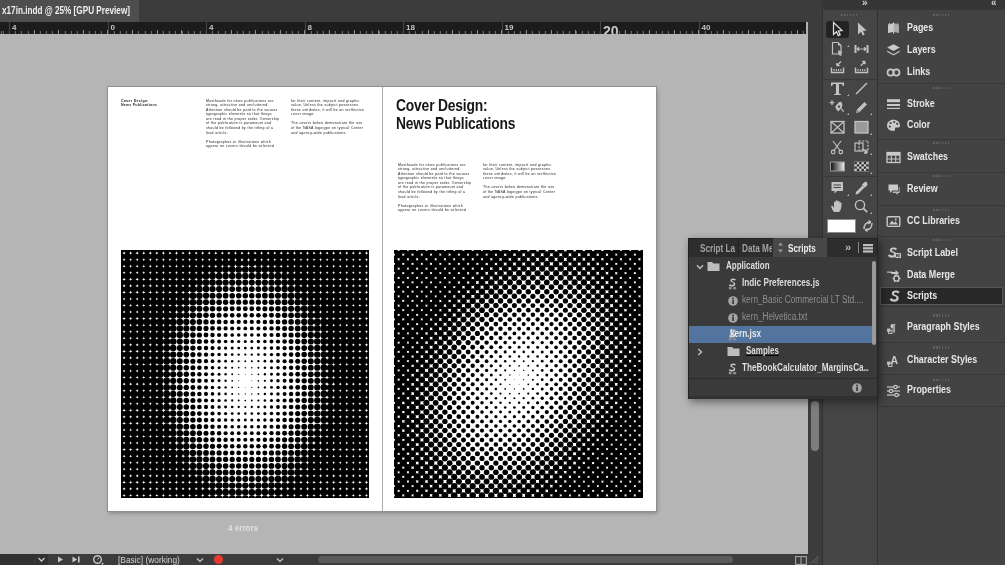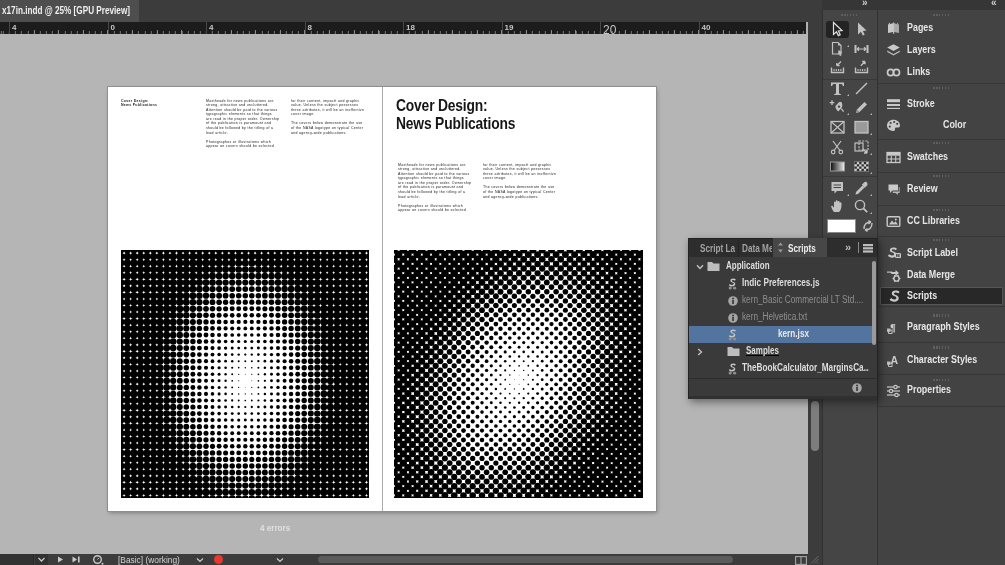--- a/index.html
+++ b/index.html
@@ -14,21 +14,21 @@
     <div style="position:absolute;left:110.5px;top:0.5px;font-size:8px;font-weight:700;color:#c6c6c6">0</div>
     <div style="position:absolute;left:206.0px;top:0;width:1px;height:12px;background:#474747"></div>
     <div style="position:absolute;left:209.0px;top:0.5px;font-size:8px;font-weight:700;color:#c6c6c6">4</div>
     <div style="position:absolute;left:304.5px;top:0;width:1px;height:12px;background:#474747"></div>
     <div style="position:absolute;left:307.5px;top:0.5px;font-size:8px;font-weight:700;color:#c6c6c6">8</div>
     <div style="position:absolute;left:403.0px;top:0;width:1px;height:12px;background:#474747"></div>
     <div style="position:absolute;left:406.0px;top:0.5px;font-size:8px;font-weight:700;color:#c6c6c6">18</div>
     <div style="position:absolute;left:501.5px;top:0;width:1px;height:12px;background:#474747"></div>
     <div style="position:absolute;left:504.5px;top:0.5px;font-size:8px;font-weight:700;color:#c6c6c6">19</div>
     <div style="position:absolute;left:600.0px;top:0;width:1px;height:12px;background:#474747"></div>
-    <div style="position:absolute;left:603.0px;top:0.5px;font-size:12px;font-weight:400;color:#c6c6c6">20</div>
+    <div style="position:absolute;left:603.0px;top:0.5px;font-size:14px;font-weight:700;color:#c6c6c6">20</div>
     <div style="position:absolute;left:698.5px;top:0;width:1px;height:12px;background:#474747"></div>
     <div style="position:absolute;left:701.5px;top:0.5px;font-size:8px;font-weight:700;color:#c6c6c6">40</div>
     <div style="position:absolute;left:806px;top:0;width:1.5px;height:12px;background:#b0b0b0"></div>
   </div>
 <div style="position:absolute;left:821.5px;top:0;width:183.5px;height:9.5px;background:#363636"></div>
 <div style="position:absolute;left:862px;top:-3.5px;font-size:10px;font-weight:700;color:#d0d0d0">»</div>
 <div style="position:absolute;left:991px;top:-3.5px;font-size:10px;font-weight:700;color:#d0d0d0">«</div>
 <div style="position:absolute;left:807.5px;top:22px;width:14px;height:543px;background:#3c3c3c"></div>
 <div style="position:absolute;left:810.5px;top:401px;width:8px;height:50px;background:#7d7d7d;border-radius:4px"></div>
 <div style="position:absolute;left:107.5px;top:87px;width:548.4px;height:424px;background:#fff;outline:1px solid #8f8f8f;box-shadow:1px 2px 4px rgba(0,0,0,0.3)"></div>
@@ -3125,21 +3125,21 @@
   </div>
 <div style="position:absolute;left:117.5px;top:554.5px;">
     <div style="font-size:9px;font-weight:400;color:#d2d2d2;white-space:nowrap;transform:scaleX(0.93);transform-origin:0 0">[Basic] (working)</div>
   </div>
 <div style="position:absolute;left:196px;top:556.5px;width:8px;height:6px">
     <svg width="8" height="6">
       <path d="M1 1.5 L4 4.5 L7 1.5" stroke="#c9c9c9" stroke-width="1.2" fill="none"></path>
     </svg>
   </div>
 <div style="position:absolute;left:214px;top:555px;width:9px;height:9px;border-radius:50%;background:#e8392e"></div>
-<div style="position:absolute;left:228px;top:523px;margin-left:32px;">
+<div style="position:absolute;left:228px;top:523px;">
     <div style="font-size:9px;font-weight:700;color:#e0e0e0;white-space:nowrap;transform:scaleX(0.9);transform-origin:0 0">4 errors</div>
   </div>
 <div style="position:absolute;left:276px;top:556.5px;width:8px;height:6px">
     <svg width="8" height="6">
       <path d="M1 1.5 L4 4.5 L7 1.5" stroke="#c9c9c9" stroke-width="1.2" fill="none"></path>
     </svg>
   </div>
 <div style="position:absolute;left:318px;top:555.8px;width:415px;height:7.4px;background:#5b5b5b;border-radius:3.7px"></div>
 <div style="position:absolute;left:794.5px;top:555.5px;width:12px;height:8.5px">
     <svg width="12" height="9" viewBox="0 0 12 9">
@@ -3448,21 +3448,21 @@
     <svg width="15" height="15" viewBox="0 0 15 15">
       <path d="M7.5 1.8 C3.5 1.8 1 4.5 1 7.6 C1 10.8 3.7 13 7.3 13 C8.6 13 9.2 12.3 9 11.3 C8.8 10.2 9.3 9.6 10.5 9.6 L12 9.6 C13.2 9.6 14 8.8 14 7.4 C14 4.2 11.2 1.8 7.5 1.8 Z" fill="#c9c9c9"></path>
       <g fill="#454545">
         <circle cx="4.6" cy="5" r="1.1"></circle>
         <circle cx="8.2" cy="4" r="1.1"></circle>
         <circle cx="11.2" cy="5.8" r="1.1"></circle>
         <circle cx="3.8" cy="8.6" r="1.1"></circle>
       </g>
     </svg>
   </div>
-<div style="position:absolute;left:907px;top:119.0px;margin-left:36px;">
+<div style="position:absolute;left:907px;top:119.0px;">
     <div style="font-size:10px;font-weight:700;color:#e6e6e6;white-space:nowrap;transform:scaleX(0.89);transform-origin:0 0">Color</div>
   </div>
 <div style="position:absolute;left:886px;top:150.2px;width:15px;height:15px">
     <svg width="15" height="15" viewBox="0 0 15 15">
       <rect x="1" y="2.5" width="13" height="10" fill="none" stroke="#c9c9c9" stroke-width="1.3"></rect>
       <rect x="1" y="2.5" width="13" height="3.2" fill="#c9c9c9"></rect>
       <path d="M5.3 5.7 V12.5 M9.7 5.7 V12.5 M1 9 H14" stroke="#c9c9c9" stroke-width="1.1" fill="none"></path>
     </svg>
   </div>
 <div style="position:absolute;left:907px;top:151.2px;">
@@ -3633,21 +3633,21 @@
 <div style="position:absolute;left:742px;top:311.0px;">
     <div style="font-size:10px;font-weight:400;color:#8f8f8f;white-space:nowrap;transform:scaleX(0.82);transform-origin:0 0">kern_Helvetica.txt</div>
   </div>
 <div style="position:absolute;left:727px;top:328.5px;width:11px;height:12px">
     <svg width="11" height="12" viewBox="0 0 11 12">
       <path d="M6.2 0.5 C4.4 0.5 3.4 1.4 3.4 2.6 C3.4 3.7 4.2 4.2 5.4 4.6 C6.4 4.9 6.7 5.2 6.7 5.8 C6.7 6.5 6 6.9 5 6.9 C4.1 6.9 3.4 6.6 2.9 6 L1.8 7.2 C2.6 8.1 3.7 8.6 5.1 8.6 C7 8.6 8.3 7.6 8.3 6.1 C8.3 4.9 7.5 4.3 6.2 3.9 C5.2 3.5 4.9 3.3 4.9 2.8 C4.9 2.3 5.4 2 6.2 2 C6.9 2 7.5 2.3 7.9 2.7 L8.9 1.6 C8.2 0.9 7.3 0.5 6.2 0.5 Z" fill="#c4c4c4"></path>
       <ellipse cx="3.2" cy="10" rx="1.6" ry="1.5" fill="#8f8f8f"></ellipse>
       <ellipse cx="7.6" cy="10.2" rx="1.6" ry="1.4" fill="#8f8f8f"></ellipse>
     </svg>
   </div>
-<div style="position:absolute;left:778px;top:328.0px;">
+<div style="position:absolute;left:730px;top:328.0px;">
     <div style="font-size:10px;font-weight:700;color:#e8e8e8;white-space:nowrap;transform:scaleX(0.82);transform-origin:0 0">kern.jsx</div>
   </div>
 <div style="position:absolute;left:697px;top:347.5px;width:6px;height:8px">
     <svg width="6" height="8" viewBox="0 0 6 8">
       <path d="M1.2 1 L4.5 4 L1.2 7" stroke="#c0c0c0" stroke-width="1.4" fill="none"></path>
     </svg>
   </div>
 <div style="position:absolute;left:727px;top:346.0px;width:13px;height:11px">
     <svg width="13" height="11" viewBox="0 0 13 11">
       <path d="M0.5 1 H5 L6.5 2.5 H12.5 V10 H0.5 Z" fill="#bdbdbd"></path>

